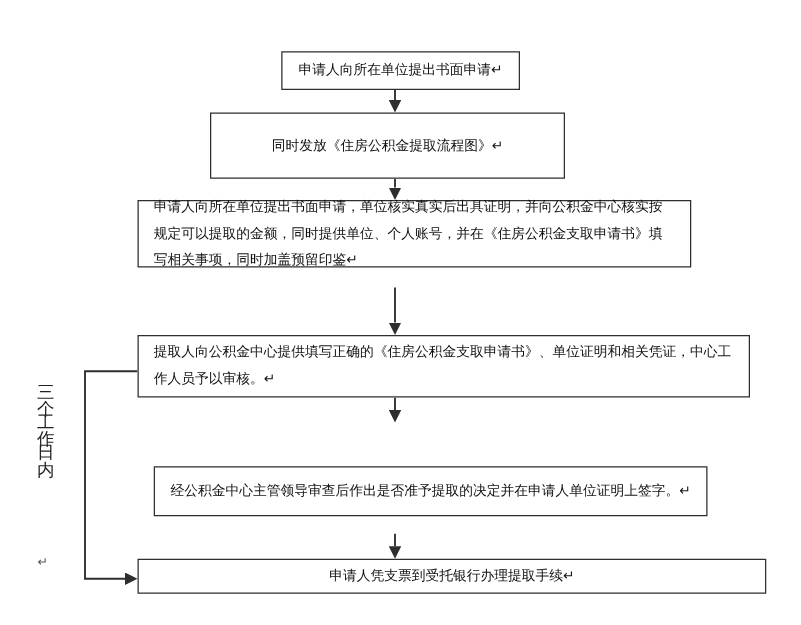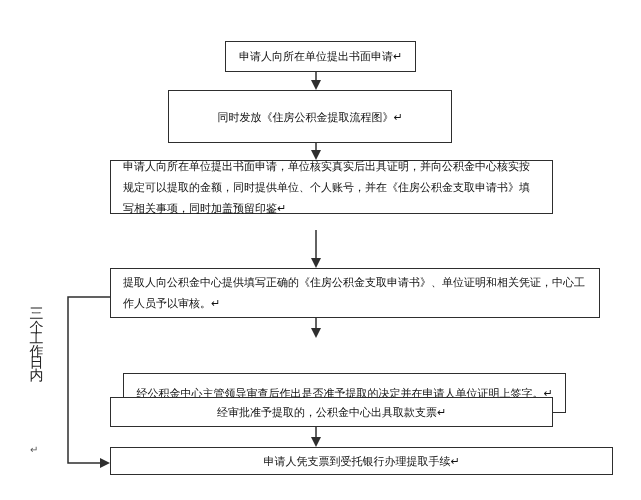--- a/index.html
+++ b/index.html
@@ -118,23 +118,20 @@
   </div>
 
   <div class="fbox left b4">
     <div class="lines">提取人向公积金中心提供填写正确的《住房公积金支取申请书》、单位证明和相关凭证，中心工作人员予以审核。↵</div>
   </div>
 
   <div class="fbox center b5">
     <div class="lines">经公积金中心主管领导审查后作出是否准予提取的决定并在申请人单位证明上签字。↵</div>
   </div>
 
-  <div class="fbox center b6">
-    <div class="lines">经审批准予提取的，公积金中心出具取款支票↵</div>
-  </div>
 
   <div class="fbox center b7">
     <div class="lines">申请人凭支票到受托银行办理提取手续↵</div>
   </div>
 
   <div class="side-label">三个工作日内</div>
   <div class="side-ret">↵</div>
 
 </div>
 

